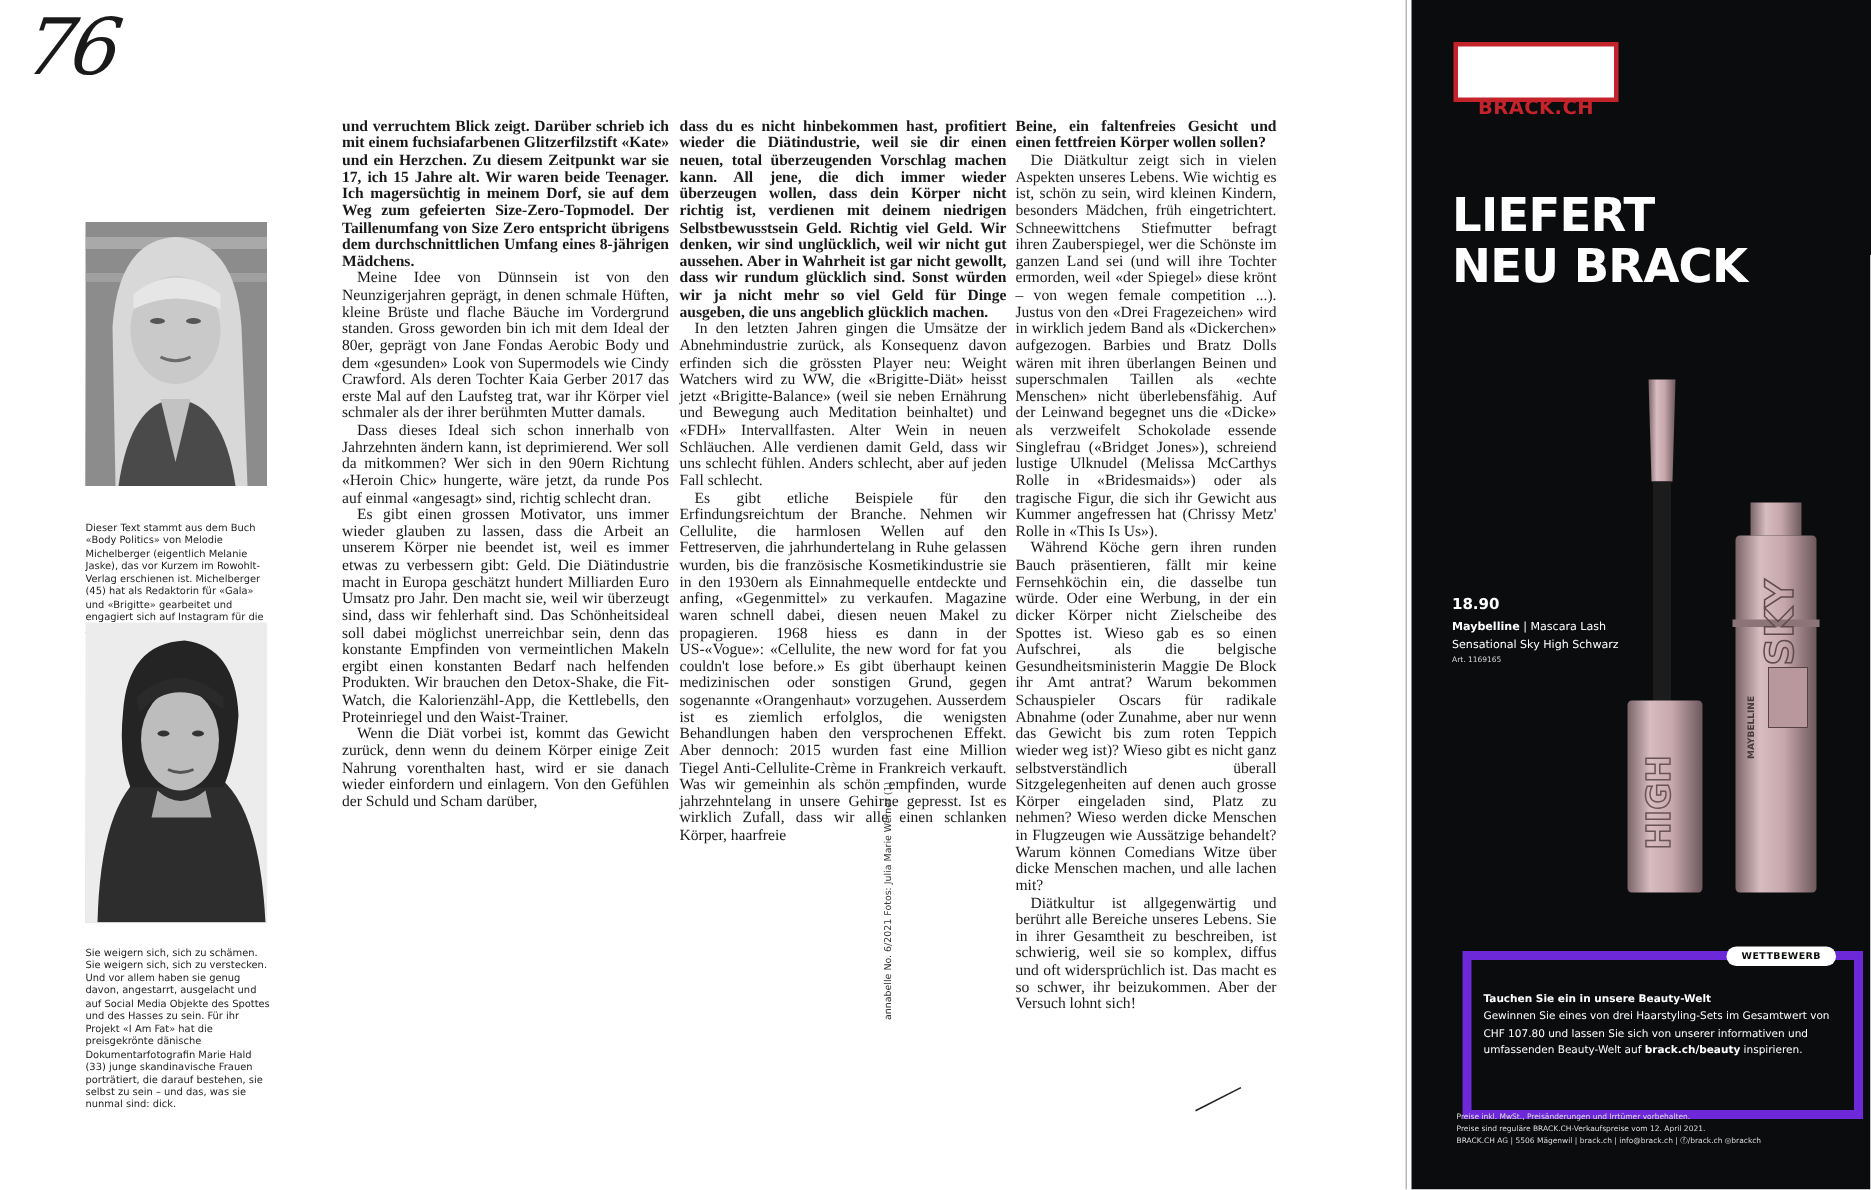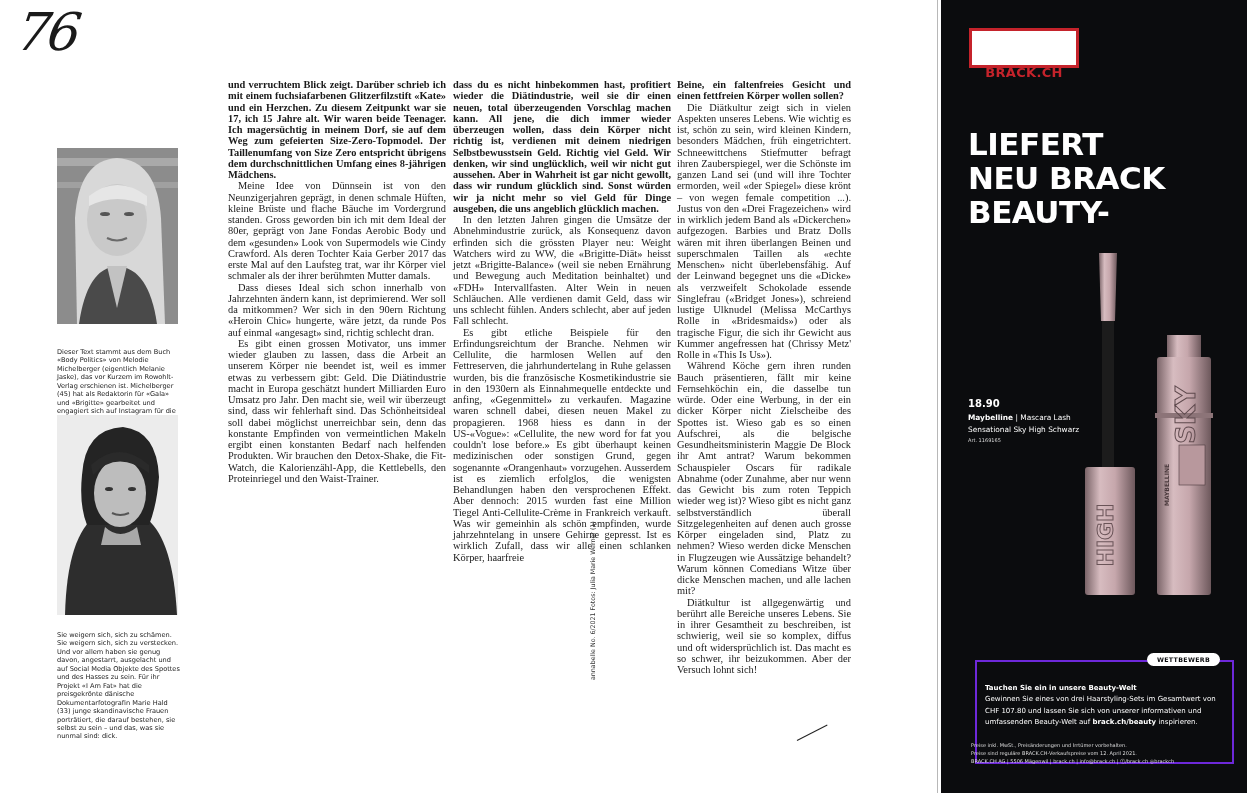--- a/index.html
+++ b/index.html
@@ -27,21 +27,21 @@
   .logo{position:absolute;left:28px;top:28px;width:110px;height:40px;background:#c5232b;}
   .logo-inner{position:absolute;left:3px;top:3px;right:3px;bottom:3px;background:#fff;display:flex;align-items:center;justify-content:center;}
   .logo-inner span{color:#c5232b;font-weight:bold;font-size:13px;letter-spacing:0.3px;margin-top:48px;}
   .headline{position:absolute;left:27px;top:94px;font-weight:bold;font-size:31px;line-height:34px;letter-spacing:-0.5px;margin-top:33px;}
   .headline div{white-space:nowrap;}
   .price{position:absolute;left:27px;top:398px;font-weight:bold;font-size:10px;text-align:center;}
   .product{position:absolute;left:27px;top:412px;font-size:7.4px;line-height:12px;width:125px;}
   .product b{font-weight:bold;}
   .art{position:absolute;left:27px;top:437px;font-size:5px;color:#ddd;}
   .mascara{position:absolute;left:1083px;top:235px;width:160px;height:380px;}
-  .contest{position:absolute;left:34px;top:660px;width:255px;height:100px;border:2px solid #6d28d9;}
+  .contest{position:absolute;left:34px;top:634px;width:255px;height:100px;border:6px solid #6d28d9;}
   .contest-badge{position:absolute;right:12px;top:-9px;background:#fff;color:#0b0c0e;border-radius:9px;padding:3px 10px;font-size:6.3px;font-weight:bold;letter-spacing:0.3px;}
   .contest-text{position:absolute;left:8px;top:21px;right:8px;font-size:7px;line-height:11.4px;}
   .contest-text b{font-weight:bold;}
   .legal{position:absolute;left:30px;top:741px;font-size:5px;line-height:8px;color:#ddd;}
 </style>
 </head>
 <body>
 
 <div class="page">
   <div class="pagenum">76</div>
@@ -76,20 +76,21 @@
       <path d="M48 112 Q63 126 80 112 L84 130 L44 130 Z" fill="#a9a9a9"></path>
     </svg>
   </div>
   <div class="caption cap2">Sie weigern sich, sich zu schämen. Sie weigern sich, sich zu verstecken. Und vor allem haben sie genug davon, angestarrt, ausgelacht und auf Social Media Objekte des Spottes und des Hasses zu sein. Für ihr Projekt «I Am Fat» hat die preisgekrönte dänische Dokumentarfotografin Marie Hald (33) junge skandinavische Frauen porträtiert, die darauf bestehen, sie selbst zu sein – und das, was sie nunmal sind: dick.</div>
 
   <div class="col c1">
     <p class="noindent">und verruchtem Blick zeigt. Darüber schrieb ich mit einem fuchsiafarbenen Glitzerfilzstift «Kate» und ein Herzchen. Zu diesem Zeitpunkt war sie 17, ich 15 Jahre alt. Wir waren beide Teenager. Ich magersüchtig in meinem Dorf, sie auf dem Weg zum gefeierten Size-Zero-Topmodel. Der Taillenumfang von Size Zero entspricht übrigens dem durchschnittlichen Umfang eines 8-jährigen Mädchens.</p>
     <p>Meine Idee von Dünnsein ist von den Neunzigerjahren geprägt, in denen schmale Hüften, kleine Brüste und flache Bäuche im Vordergrund standen. Gross geworden bin ich mit dem Ideal der 80er, geprägt von Jane Fondas Aerobic Body und dem «gesunden» Look von Supermodels wie Cindy Crawford. Als deren Tochter Kaia Gerber 2017 das erste Mal auf den Laufsteg trat, war ihr Körper viel schmaler als der ihrer berühmten Mutter damals.</p>
     <p>Dass dieses Ideal sich schon innerhalb von Jahrzehnten ändern kann, ist deprimierend. Wer soll da mitkommen? Wer sich in den 90ern Richtung «Heroin Chic» hungerte, wäre jetzt, da runde Pos auf einmal «angesagt» sind, richtig schlecht dran.</p>
     <p>Es gibt einen grossen Motivator, uns immer wieder glauben zu lassen, dass die Arbeit an unserem Körper nie beendet ist, weil es immer etwas zu verbessern gibt: Geld. Die Diätindustrie macht in Europa geschätzt hundert Milliarden Euro Umsatz pro Jahr. Den macht sie, weil wir überzeugt sind, dass wir fehlerhaft sind. Das Schönheitsideal soll dabei möglichst unerreichbar sein, denn das konstante Empfinden von vermeintlichen Makeln ergibt einen konstanten Bedarf nach helfenden Produkten. Wir brauchen den Detox-Shake, die Fit-Watch, die Kalorienzähl-App, die Kettlebells, den Proteinriegel und den Waist-Trainer.</p>
+    <p>Wenn die Diät vorbei ist, kommt das Gewicht zurück, denn wenn du deinem Körper einige Zeit Nahrung vorenthalten hast, wird er sie danach wieder einfordern und einlagern. Von den Gefühlen der Schuld und Scham darüber,</p>
   </div>
 
   <div class="col c2">
     <p class="noindent">dass du es nicht hinbekommen hast, profitiert wieder die Diätindustrie, weil sie dir einen neuen, total überzeugenden Vorschlag machen kann. All jene, die dich immer wieder überzeugen wollen, dass dein Körper nicht richtig ist, verdienen mit deinem niedrigen Selbstbewusstsein Geld. Richtig viel Geld. Wir denken, wir sind unglücklich, weil wir nicht gut aussehen. Aber in Wahrheit ist gar nicht gewollt, dass wir rundum glücklich sind. Sonst würden wir ja nicht mehr so viel Geld für Dinge ausgeben, die uns angeblich glücklich machen.</p>
     <p>In den letzten Jahren gingen die Umsätze der Abnehmindustrie zurück, als Konsequenz davon erfinden sich die grössten Player neu: Weight Watchers wird zu WW, die «Brigitte-Diät» heisst jetzt «Brigitte-Balance» (weil sie neben Ernährung und Bewegung auch Meditation beinhaltet) und «FDH» Intervallfasten. Alter Wein in neuen Schläuchen. Alle verdienen damit Geld, dass wir uns schlecht fühlen. Anders schlecht, aber auf jeden Fall schlecht.</p>
     <p>Es gibt etliche Beispiele für den Erfindungsreichtum der Branche. Nehmen wir Cellulite, die harmlosen Wellen auf den Fettreserven, die jahrhundertelang in Ruhe gelassen wurden, bis die französische Kosmetikindustrie sie in den 1930ern als Einnahmequelle entdeckte und anfing, «Gegenmittel» zu verkaufen. Magazine waren schnell dabei, diesen neuen Makel zu propagieren. 1968 hiess es dann in der US-«Vogue»: «Cellulite, the new word for fat you couldn't lose before.» Es gibt überhaupt keinen medizinischen oder sonstigen Grund, gegen sogenannte «Orangenhaut» vorzugehen. Ausserdem ist es ziemlich erfolglos, die wenigsten Behandlungen haben den versprochenen Effekt. Aber dennoch: 2015 wurden fast eine Million Tiegel Anti-Cellulite-Crème in Frankreich verkauft. Was wir gemeinhin als schön empfinden, wurde jahrzehntelang in unsere Gehirne gepresst. Ist es wirklich Zufall, dass wir alle einen schlanken Körper, haarfreie</p>
   </div>
 
   <div class="credit">annabelle No. 6/2021   Fotos: Julia Marie Werner (1)</div>
 
@@ -106,21 +107,20 @@
 
 <div class="ad">
   <div class="logo">
     <div class="logo-inner">
         <span>BRACK.CH</span>
       </div>
   </div>
   <div class="headline">
     <div>LIEFERT</div>
     <div>NEU BRACK</div>
-    <div>BEAUTY-</div>
   </div>
   <div class="price">18.90</div>
   <div class="product">
     <b>Maybelline</b>
     <span>| Mascara Lash Sensational Sky High Schwarz</span>
   </div>
   <div class="art">Art. 1169165</div>
 
   <div class="contest">
     <div class="contest-badge">WETTBEWERB</div>

